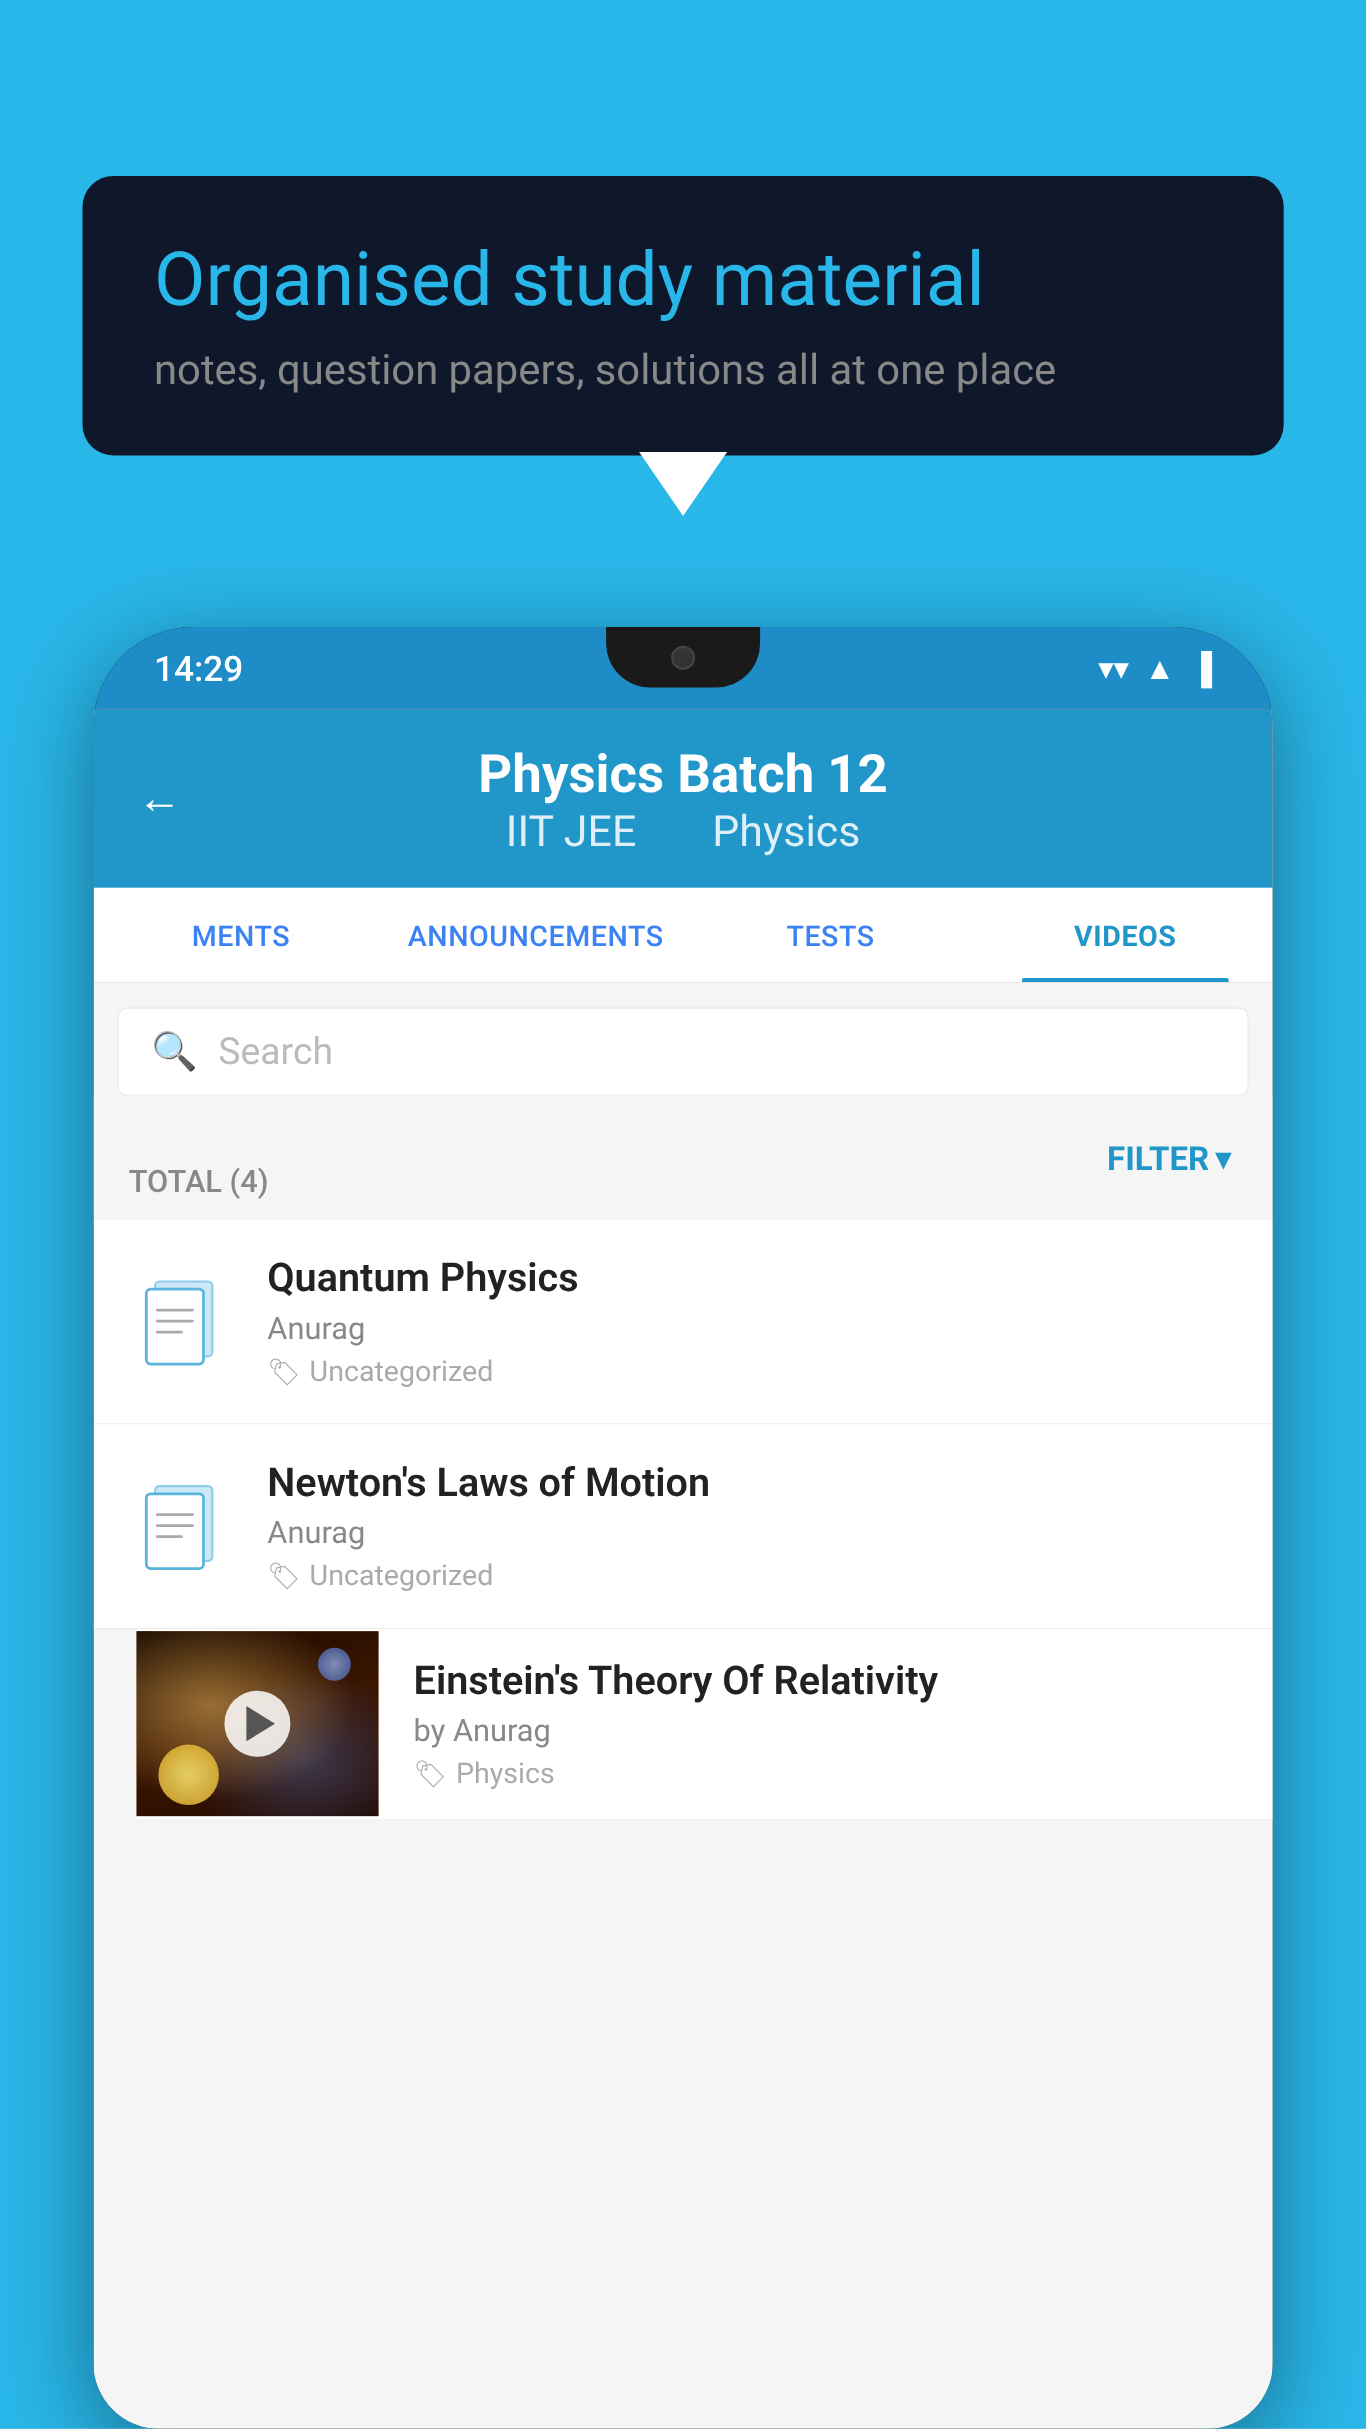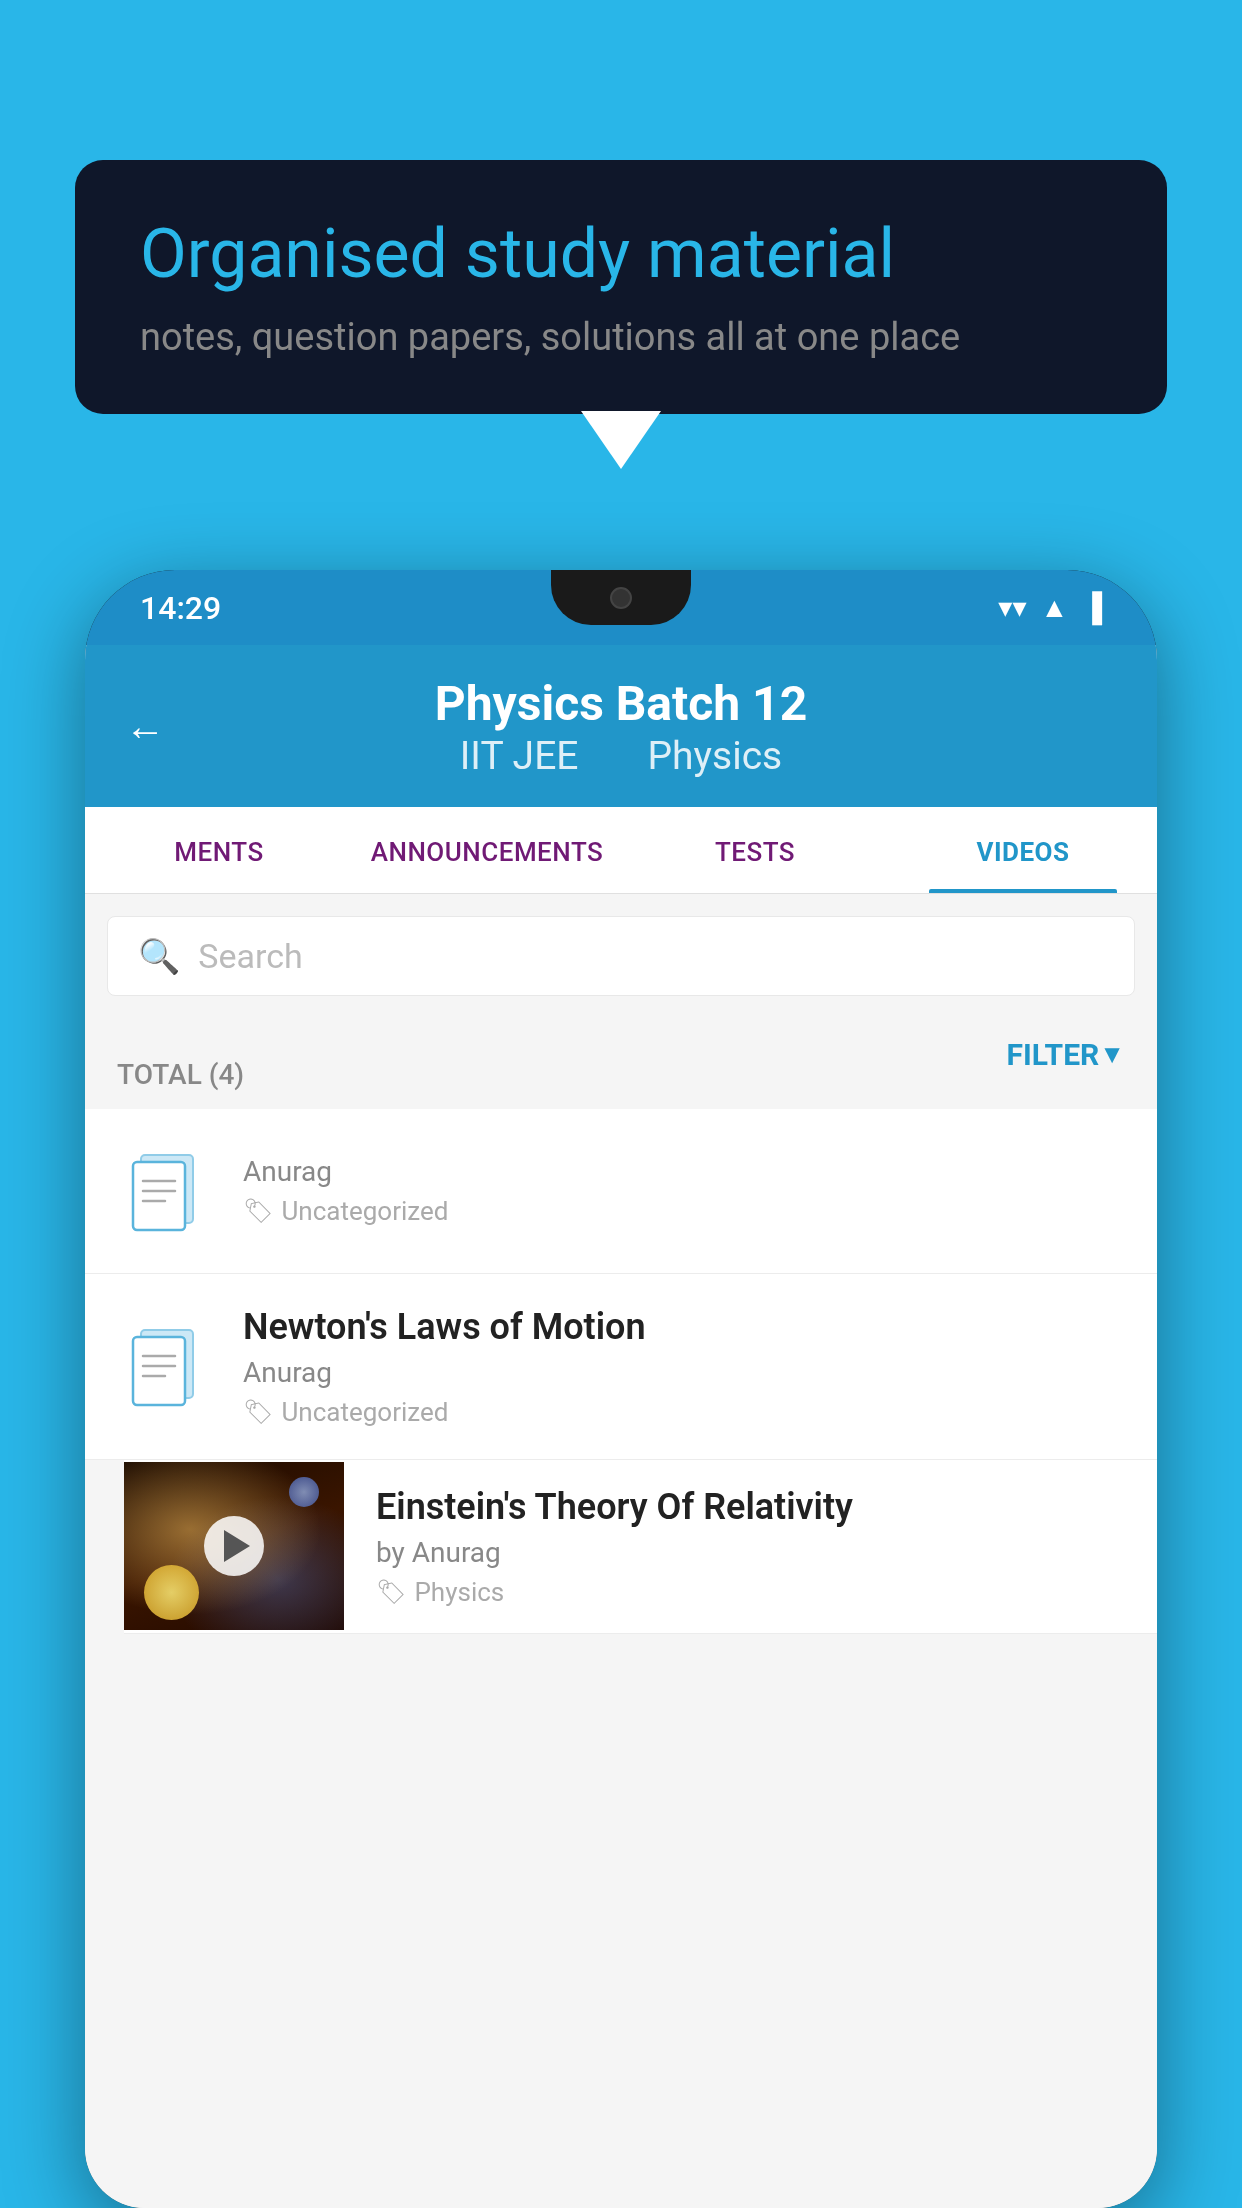--- a/index.html
+++ b/index.html
@@ -151,21 +151,21 @@
       border-bottom: 1px solid #e0e0e0;
       overflow: hidden;
     }
 
     .tab {
       flex: 1;
       text-align: center;
       padding: 30px 10px 26px;
       font-size: 26px;
       font-weight: 500;
-      color: #701a75;
+      color: #3b82f6;
       letter-spacing: 0.5px;
       position: relative;
     }
 
     .tab.active {
       color: #2196c9;
       font-weight: 700;
     }
 
     .tab.active::after {
@@ -426,20 +426,21 @@
             <rect x="12" y="8" width="52" height="68" rx="4" fill="#cce8f6" stroke="#90cce8" stroke-width="2"></rect>
 
             <rect x="4" y="15" width="52" height="68" rx="4" fill="white" stroke="#5ab4dc" stroke-width="2.5"></rect>
 
             <line x1="14" y1="34" x2="46" y2="34" stroke="#aaa" stroke-width="2.5" stroke-linecap="round"></line>
             <line x1="14" y1="44" x2="46" y2="44" stroke="#aaa" stroke-width="2.5" stroke-linecap="round"></line>
             <line x1="14" y1="54" x2="36" y2="54" stroke="#aaa" stroke-width="2.5" stroke-linecap="round"></line>
           </svg>
         </div>
         <div class="item-info">
+          <div class="item-title">Quantum Physics</div>
           <div class="item-author">Anurag</div>
           <div class="item-tag">
             <span class="tag-icon">🏷</span>
             <span>Uncategorized</span>
           </div>
         </div>
       </div>
 
       <div class="list-item">
         <div class="item-icon">

